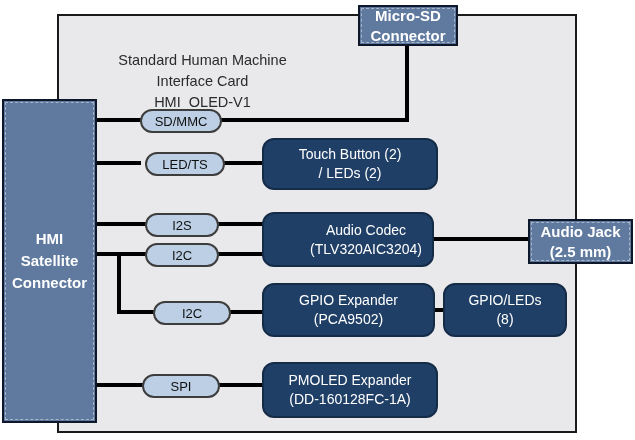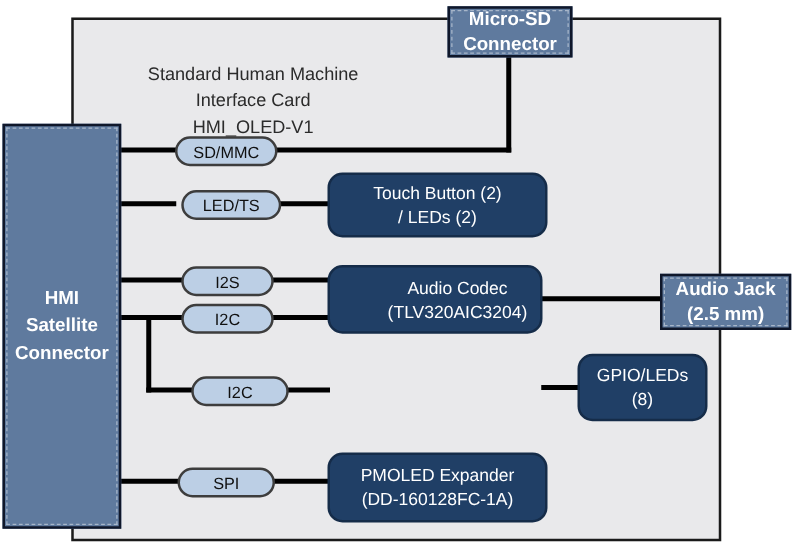--- a/index.html
+++ b/index.html
@@ -44,21 +44,21 @@
   #pill-i2c2  { left:153px; top:301px; width:78px; height:24px; }
   #pill-spi   { left:142px; top:374px; width:78px; height:24px; }
 
   
   .module { position:absolute; background:#203f66; border:2px solid #152c49; border-radius:12px;
             color:#ffffff; display:flex; flex-direction:column; align-items:center; justify-content:center;
             text-align:center; font-size:14px; line-height:19px; box-sizing:border-box; z-index:2; }
   #mod-touch    { left:262px; top:138px; width:176px; height:52px; }
   #mod-codec    { left:262px; top:212px; width:172px; height:55px;padding-left:36px; }
   #mod-gpioexp  { left:262px; top:283px; width:173px; height:54px; }
-  #mod-gpioleds { left:462px; top:283px; width:104px; height:54px; }
+  #mod-gpioleds { left:443px; top:283px; width:124px; height:54px; }
   #mod-pmoled   { left:262px; top:362px; width:176px; height:56px; }
 
   
   .conn { position:absolute; background:#5f7a9e; border:2px solid #0f172a; color:#ffffff;
           font-weight:bold; display:flex; flex-direction:column; align-items:center; justify-content:center;
           text-align:center; font-size:15px; line-height:20px; box-sizing:border-box; z-index:3;
           outline:1px dashed rgba(255,255,255,0.45); outline-offset:-4px; }
   #conn-microsd   { left:358px; top:5px;   width:100px; height:41px; }
   #conn-hmi       { left:2px;   top:99px;  width:95px;  height:324px; line-height:22px; }
   #conn-audiojack { left:528px; top:219px; width:105px; height:45px; }
@@ -113,20 +113,24 @@
   </div>
 
   <div class="module" id="mod-touch">
     <div>Touch Button (2)</div>
     <div>/ LEDs (2)</div>
   </div>
   <div class="module" id="mod-codec">
     <div>Audio Codec</div>
     <div>(TLV320AIC3204)</div>
   </div>
+  <div class="module" id="mod-gpioexp">
+    <div>GPIO Expander</div>
+    <div>(PCA9502)</div>
+  </div>
   <div class="module" id="mod-gpioleds">
     <div>GPIO/LEDs</div>
     <div>(8)</div>
   </div>
   <div class="module" id="mod-pmoled">
     <div>PMOLED Expander</div>
     <div>(DD-160128FC-1A)</div>
   </div>
 
   <div class="conn" id="conn-microsd">

